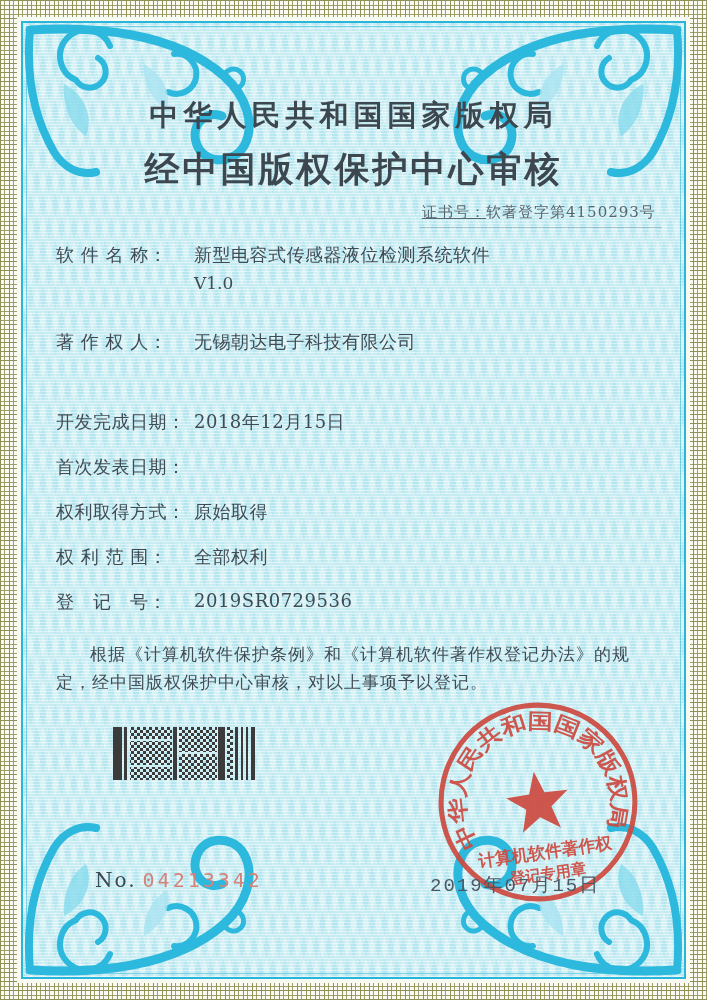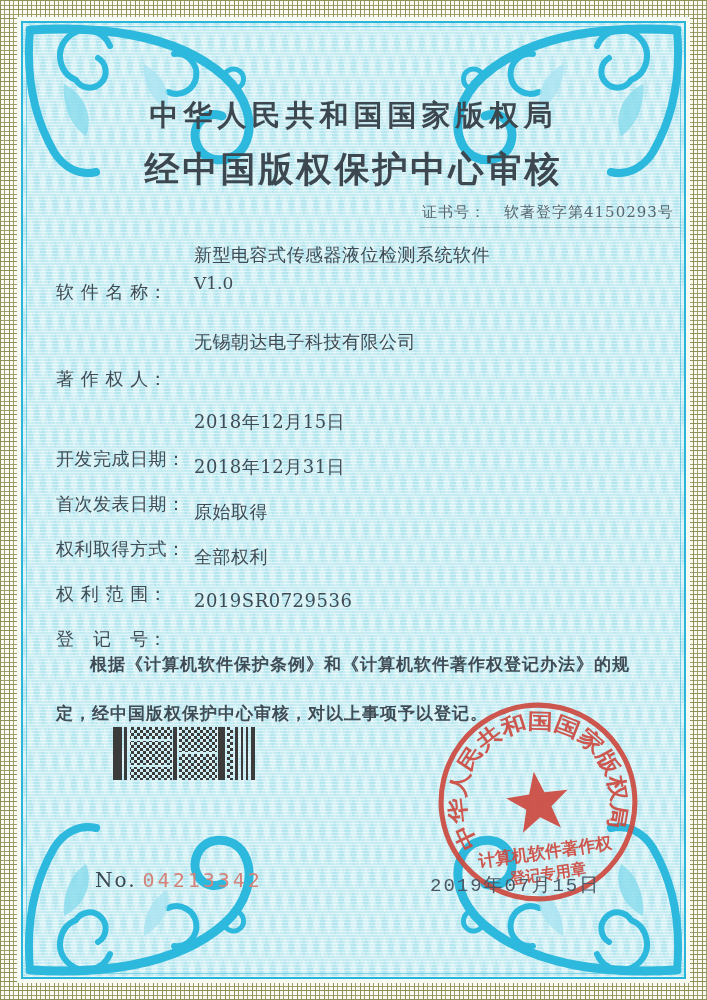--- a/index.html
+++ b/index.html
@@ -44,34 +44,34 @@
     position:absolute;left:0;right:0;top:146px;
     text-align:center;font-size:35px;font-weight:bold;
     letter-spacing:3px;color:#3d4750;
   }
   .cert-no{
     position:absolute;left:420px;top:203px;
     font-size:15px;letter-spacing:1px;color:#56666f;
     border-bottom:1px solid rgba(86,118,128,.35);
     padding:0 6px 5px 2px;
   }
-  .cert-no .lbl{margin-right:18px;}
+  .cert-no .lbl{margin-right:0;text-decoration:underline;}
 
   .row{
     position:absolute;left:56px;display:flex;align-items:flex-start;
     font-size:18px;color:#3f4b55;letter-spacing:.5px;
   }
-  .row .lbl{width:130px;flex:0 0 130px;white-space:pre;margin-top:37px;}
+  .row .lbl{width:130px;flex:0 0 130px;white-space:pre;}
   .row .val{margin-left:8px;max-width:470px;}
   .val-line2{position:absolute;left:194px;font-size:17px;color:#3f4b55;}
 
   .statement{
     position:absolute;left:56px;top:640px;width:600px;
-    font-size:17px;line-height:49px;letter-spacing:1px;
-    color:#3f4b55;text-indent:2em;font-weight:bold;
+    font-size:17px;line-height:28px;letter-spacing:1px;
+    color:#3f4b55;text-indent:2em;
   }
 
   .barcode{position:absolute;left:113px;top:727px;}
 
   .seal{position:absolute;left:436px;top:700px;width:204px;height:204px;
     transform:rotate(-8deg);opacity:.92;}
   .seal text{font-family:"DejaVu Serif","Liberation Serif",serif;}
 
   .serial{
     position:absolute;left:95px;top:868px;
@@ -147,21 +147,20 @@
     <span class="val">无锡朝达电子科技有限公司</span>
   </div>
 
   <div class="row" style="top:410px">
     <span class="lbl">开发完成日期：</span>
     <span class="val">2018年12月15日</span>
   </div>
 
   <div class="row" style="top:455px">
     <span class="lbl">首次发表日期：</span>
-    <span class="val">2018年12月31日</span>
   </div>
 
   <div class="row" style="top:500px">
     <span class="lbl">权利取得方式：</span>
     <span class="val">原始取得</span>
   </div>
 
   <div class="row" style="top:545px">
     <span class="lbl">权 利 范 围：</span>
     <span class="val">全部权利</span>

